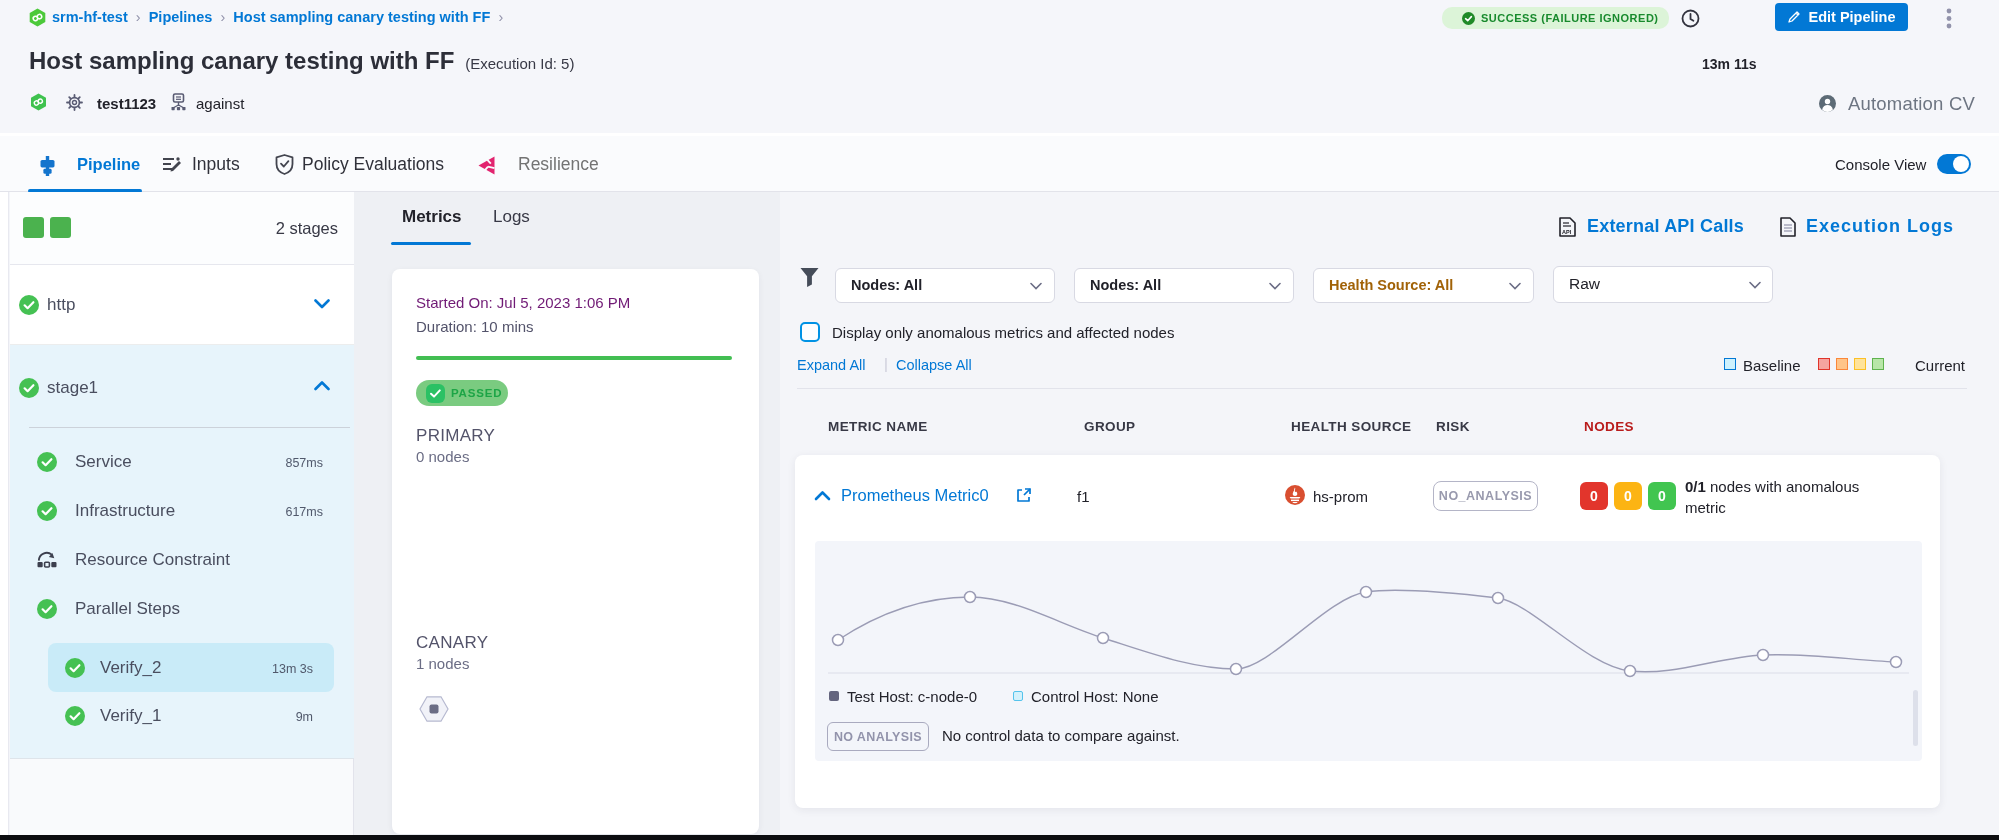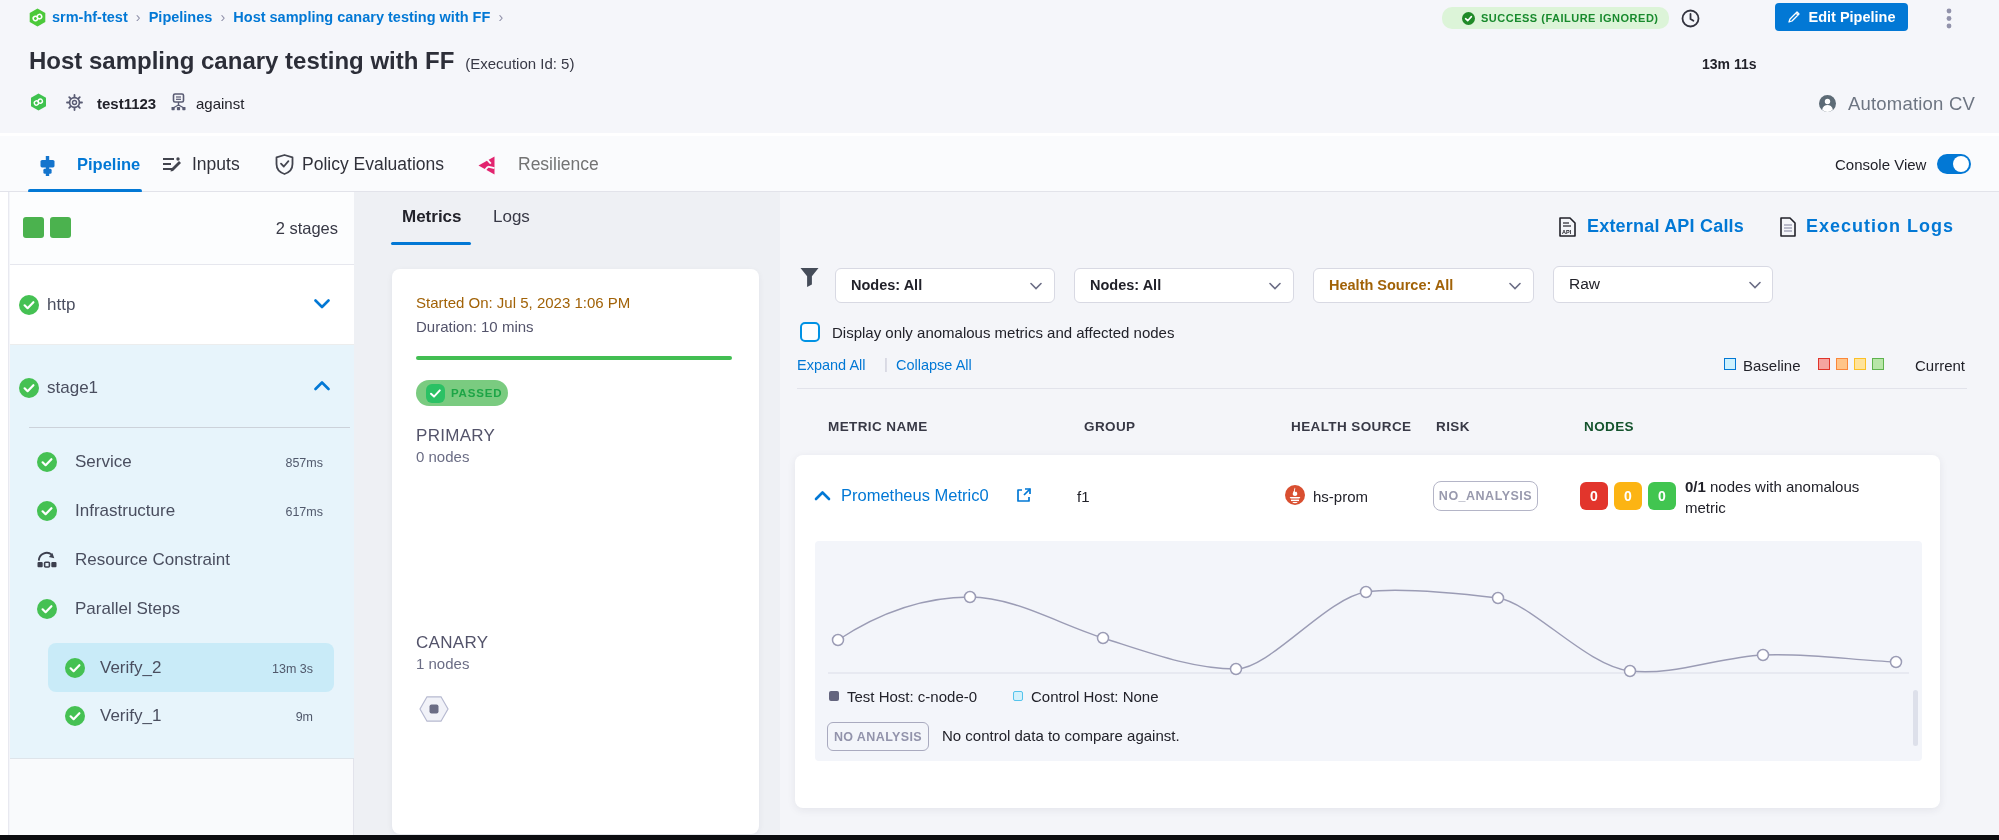--- a/index.html
+++ b/index.html
@@ -242,21 +242,21 @@
       <polyline points="5.6,10.3 8.6,13.2 14.4,7.2" fill="none" stroke="#fff" stroke-width="2.2" stroke-linecap="round" stroke-linejoin="round"></polyline>
     </svg>
 </div>
 <div class="abs" style="left:100px;top:706px;font-size:17px;color:#4a4e5f;">Verify_1</div>
 <div class="abs" style="left:233px;top:710px;width:80px;font-size:12.5px;color:#51596c;text-align:right;">9m</div>
 
 <div class="abs" style="left:402px;top:207px;font-size:17px;font-weight:bold;color:#22222a;">Metrics</div>
 <div class="abs" style="left:493px;top:207px;font-size:17px;color:#383946;">Logs</div>
 <div class="abs" style="left:391px;top:242px;width:80px;height:3px;background:#0278d5;border-radius:2px;"></div>
 <div class="abs" style="left:392px;top:269px;width:367px;height:565px;background:#ffffff;border-radius:8px;box-shadow:0 2px 6px rgba(40,41,61,0.06);"></div>
-<div class="abs" style="left:416px;top:294px;font-size:15px;color:#a16207;">Started On: Jul 5, 2023 1:06 PM</div>
+<div class="abs" style="left:416px;top:294px;font-size:15px;color:#701a75;">Started On: Jul 5, 2023 1:06 PM</div>
 <div class="abs" style="left:416px;top:318px;font-size:15px;color:#53536b;">Duration: 10 mins</div>
 <div class="abs" style="left:416px;top:356px;width:316px;height:4px;background:#42be52;border-radius:2px;"></div>
 <div class="abs" style="left:416px;top:380px;width:92px;height:26px;background:#7acb80;border-radius:13px;">
   <div class="abs" style="left:10px;top:4px;width:19px;height:19px;background:#2bc164;border-radius:6px;">
     <svg width="19" height="19" viewBox="0 0 19 19">
         <polyline points="5,9.8 8,12.6 13.8,6.4" fill="none" stroke="#fff" stroke-width="2" stroke-linecap="round" stroke-linejoin="round"></polyline>
       </svg>
   </div>
   <div class="abs" style="left:35px;top:7px;font-size:11.5px;font-weight:bold;color:#1da546;letter-spacing:0.8px;">PASSED</div>
 </div>
@@ -328,21 +328,21 @@
 <div class="abs" style="left:1836px;top:358px;width:12px;height:12px;background:#ffc488;border:1.5px solid #fb8739;"></div>
 <div class="abs" style="left:1854px;top:358px;width:12px;height:12px;background:#ffe39a;border:1.5px solid #fcc026;"></div>
 <div class="abs" style="left:1872px;top:358px;width:12px;height:12px;background:#b8e6a8;border:1.5px solid #5fb34e;"></div>
 <div class="abs" style="left:1891px;top:357px;font-size:15px;color:#22222a;margin-left:24px;">Current</div>
 <div class="abs" style="left:797px;top:388px;width:1170px;height:1px;background:#e2e3eb;"></div>
 
 <div class="abs" style="left:828px;top:419px;font-size:13.5px;font-weight:bold;color:#383946;letter-spacing:0.4px;">METRIC NAME</div>
 <div class="abs" style="left:1084px;top:419px;font-size:13.5px;font-weight:bold;color:#383946;letter-spacing:0.4px;">GROUP</div>
 <div class="abs" style="left:1291px;top:419px;font-size:13.5px;font-weight:bold;color:#383946;letter-spacing:0.4px;">HEALTH SOURCE</div>
 <div class="abs" style="left:1436px;top:419px;font-size:13.5px;font-weight:bold;color:#383946;letter-spacing:0.4px;">RISK</div>
-<div class="abs" style="left:1584px;top:419px;font-size:13.5px;font-weight:bold;color:#14532d;letter-spacing:0.4px;">NODES</div>
+<div class="abs" style="left:1584px;top:419px;font-size:13.5px;font-weight:bold;color:#b91c1c;letter-spacing:0.4px;">NODES</div>
 
 <div class="abs" style="left:795px;top:455px;width:1145px;height:353px;background:#fff;border-radius:8px;box-shadow:0 2px 8px rgba(40,41,61,0.08);"></div>
 <svg class="abs" style="left:814px;top:490px;" width="17" height="11" viewBox="0 0 17 11">
     <polyline points="2,9 8.5,2.5 15,9" fill="none" stroke="#0278d5" stroke-width="2.6" stroke-linecap="round" stroke-linejoin="round"></polyline>
   </svg>
 <div class="abs" style="left:841px;top:486px;font-size:16.5px;color:#0278d5;">Prometheus Metric0</div>
 <svg class="abs" style="left:1016px;top:487px;" width="16" height="16" viewBox="0 0 16 16">
     <path d="M6 3 H2 V14 H13 V10" fill="none" stroke="#0278d5" stroke-width="1.7" stroke-linejoin="round"></path>
     <path d="M9 2 H14 V7" fill="none" stroke="#0278d5" stroke-width="1.7"></path>
     <line x1="14" y1="2" x2="8" y2="8" stroke="#0278d5" stroke-width="1.7"></line>

